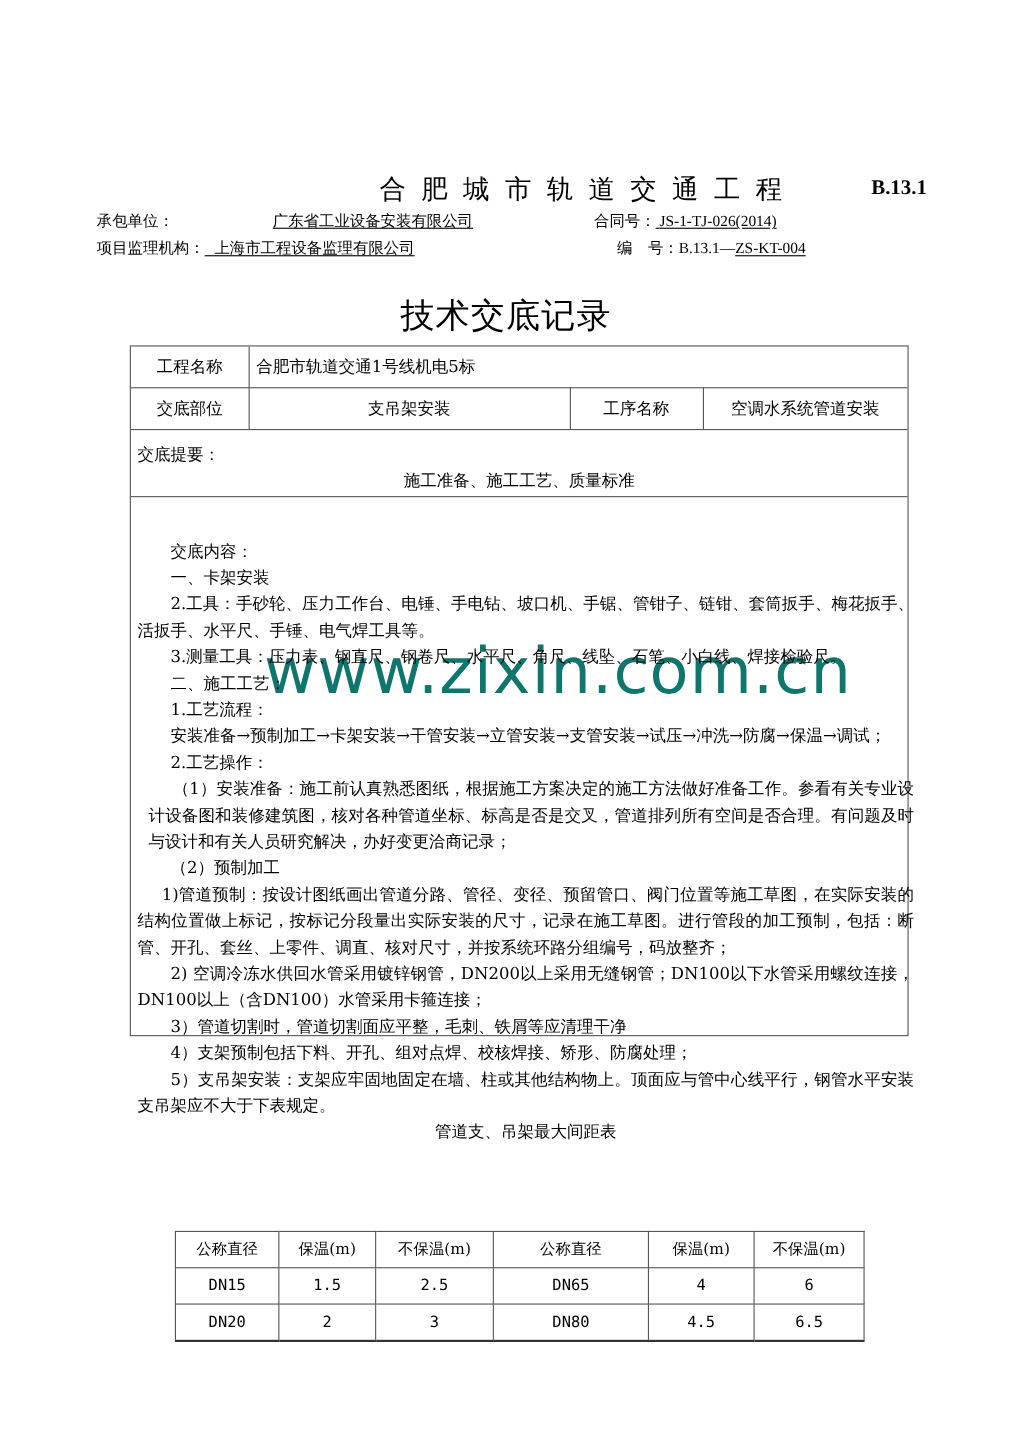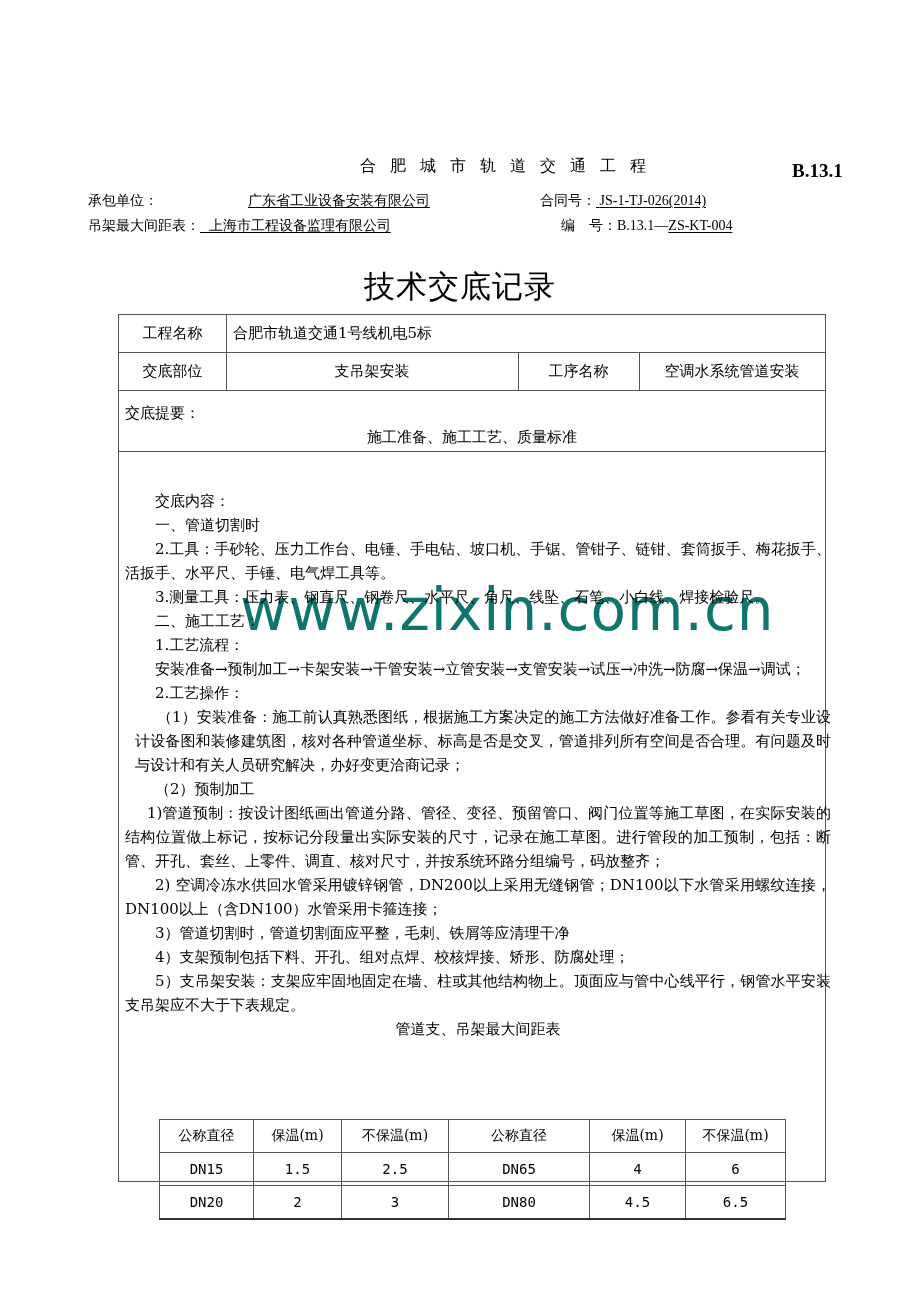--- a/index.html
+++ b/index.html
@@ -1,25 +1,25 @@
 <!DOCTYPE html>
 <html><head>
 <meta charset="utf-8">
 <style>
   html, body { margin: 0; padding: 0; background: #ffffff; }
   body { width: 920px; height: 1302px; position: relative; overflow: hidden;
          font-family: "DejaVu Serif", "Liberation Serif", serif; color: #000; }
   .abs { position: absolute; }
-  .header-title { left: 345px; top: 156px; font-size: 16px; letter-spacing: 14px; font-family: "DejaVu Sans", sans-serif; white-space: nowrap; margin-left: 15px; }
+  .header-title { left: 345px; top: 156px; font-size: 24px; letter-spacing: 14px; font-family: "DejaVu Sans", sans-serif; white-space: nowrap; }
   .header-code { left: 792px; top: 160px; font-size: 19px; font-weight: bold; font-family: "Liberation Serif", serif; }
   .meta { font-size: 14px; white-space: nowrap; font-family: "DejaVu Serif", serif; }
   .meta .u { text-decoration: underline; text-underline-offset: 2px; }
   .main-title { left: 0; width: 920px; top: 266px; text-align: center; font-size: 31px; font-family: "DejaVu Sans", sans-serif; letter-spacing: 1px; }
 
-  .outer { left: 118px; top: 314px; width: 708px; height: 868px; border: 1px solid #555; box-sizing: border-box; }
+  .outer { left: 118px; top: 314px; width: 708px; height: 628px; border: 1px solid #555; box-sizing: border-box; }
   .cell { position: absolute; box-sizing: border-box; font-size: 15px; display: flex; align-items: center; }
   .hline { position: absolute; left: 0; width: 100%; height: 0; border-top: 1px solid #555; }
   .vline { position: absolute; width: 0; border-left: 1px solid #555; }
 
   .body-text { position: absolute; left: 6px; right: 6px; top: 140px; font-size: 15px; line-height: 24px; text-align: justify; }
   .body-text p { margin: 0; }
   .ind { text-indent: 30px; }
   .ind-sm { text-indent: 22px; }
   .center { text-align: center; text-indent: 0; }
 
@@ -36,21 +36,21 @@
 <div class="abs header-title">合肥城市轨道交通工程</div>
 <div class="abs header-code">B.13.1</div>
 
 <div class="abs meta" style="left:88px; top:192px;">
   <span>承包单位：</span><span class="u" style="display:inline-block; width:272px; text-align:right; text-decoration:underline;"><span>广东省工业设备安装有限公司</span></span>
 </div>
 <div class="abs meta" style="left:540px; top:192px;">
   <span>合同号：</span><span class="u" style="display:inline-block; width:150px; text-decoration:underline; font-family:'Liberation Serif', serif;">&nbsp;<span>JS-1-TJ-026(2014)</span></span>
 </div>
 <div class="abs meta" style="left:88px; top:217px;">
-  <span>吊架最大间距表：</span><span class="u" style="display:inline-block; width:236px; text-decoration:underline;">&nbsp;&nbsp;<span>上海市工程设备监理有限公司</span></span>
+  <span>项目监理机构：</span><span class="u" style="display:inline-block; width:236px; text-decoration:underline;">&nbsp;&nbsp;<span>上海市工程设备监理有限公司</span></span>
 </div>
 <div class="abs meta" style="left:561px; top:217px;">
   <span>编　号：</span><span style="font-family:'Liberation Serif', serif;">B.13.1—</span><span class="u" style="font-family:'Liberation Serif', serif; ">ZS-KT-004</span>
 </div>
 
 <div class="abs main-title">技术交底记录</div>
 
 <div class="abs watermark">www.zixin.com.cn</div>
 
 <div class="abs outer">
@@ -69,21 +69,21 @@
   <div class="cell" style="left:0; top:37px; width:107px; height:38px; justify-content:center;">交底部位</div>
   <div class="cell" style="left:107px; top:37px; width:292px; height:38px; justify-content:center;">支吊架安装</div>
   <div class="cell" style="left:399px; top:37px; width:121px; height:38px; justify-content:center;">工序名称</div>
   <div class="cell" style="left:520px; top:37px; width:186px; height:38px; justify-content:center;">空调水系统管道安装</div>
 
   <div class="cell" style="left:6px; top:86px; height:24px;">交底提要：</div>
   <div class="cell" style="left:0; top:110px; width:706px; height:24px; justify-content:center;">施工准备、施工工艺、质量标准</div>
 
   <div class="body-text content-layer">
     <p class="ind">交底内容：</p>
-    <p class="ind">一、管道切割时</p>
+    <p class="ind">一、卡架安装</p>
     <p class="ind">2.工具：手砂轮、压力工作台、电锤、手电钻、坡口机、手锯、管钳子、链钳、套筒扳手、梅花扳手、活扳手、水平尺、手锤、电气焊工具等。</p>
     <p class="ind">3.测量工具：压力表、钢直尺、钢卷尺、水平尺、角尺、线坠、石笔、小白线、焊接检验尺。</p>
     <p class="ind">二、施工工艺：</p>
     <p class="ind">1.工艺流程：</p>
     <p class="ind">安装准备→预制加工→卡架安装→干管安装→立管安装→支管安装→试压→冲洗→防腐→保温→调试；</p>
     <p class="ind">2.工艺操作：</p>
     <p class="ind-sm" style="padding-left:10px;">（1）安装准备：施工前认真熟悉图纸，根据施工方案决定的施工方法做好准备工作。参看有关专业设计设备图和装修建筑图，核对各种管道坐标、标高是否是交叉，管道排列所有空间是否合理。有问题及时与设计和有关人员研究解决，办好变更洽商记录；</p>
     <p class="ind">（2）预制加工</p>
     <p class="ind-sm">1)管道预制：按设计图纸画出管道分路、管径、变径、预留管口、阀门位置等施工草图，在实际安装的结构位置做上标记，按标记分段量出实际安装的尺寸，记录在施工草图。进行管段的加工预制，包括：断管、开孔、套丝、上零件、调直、核对尺寸，并按系统环路分组编号，码放整齐；</p>
     <p class="ind">2) 空调冷冻水供回水管采用镀锌钢管，DN200以上采用无缝钢管；DN100以下水管采用螺纹连接，DN100以上（含DN100）水管采用卡箍连接；</p>

